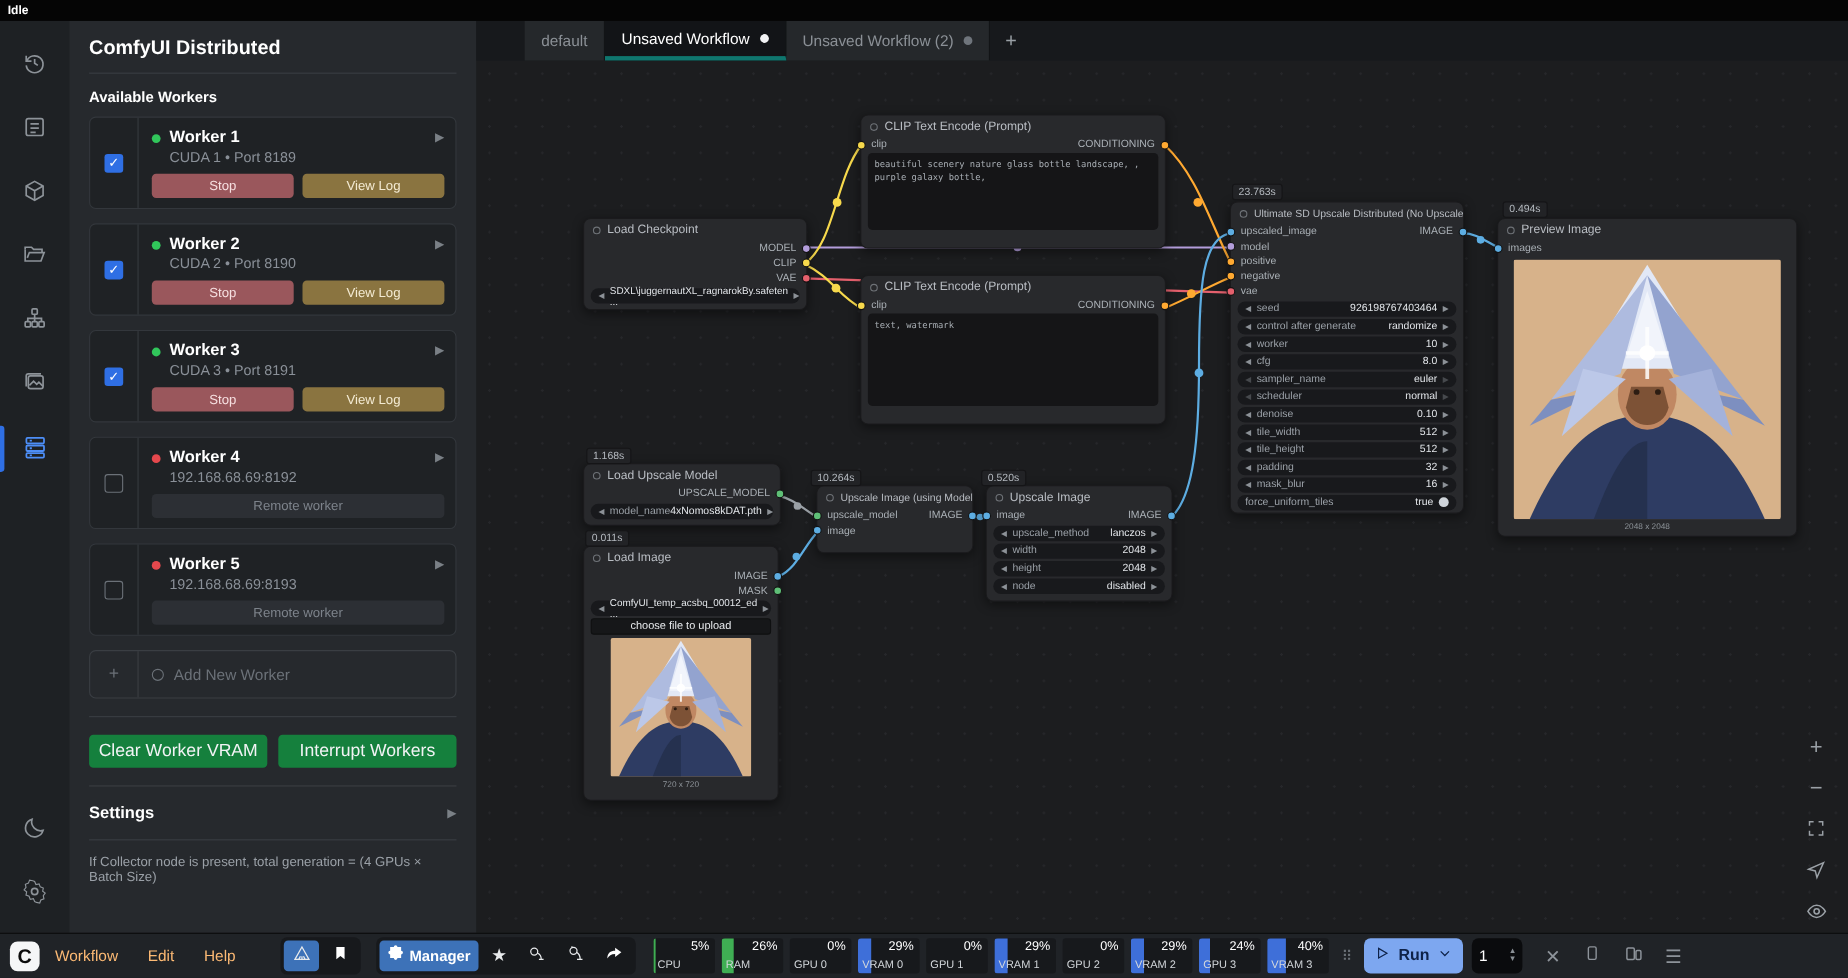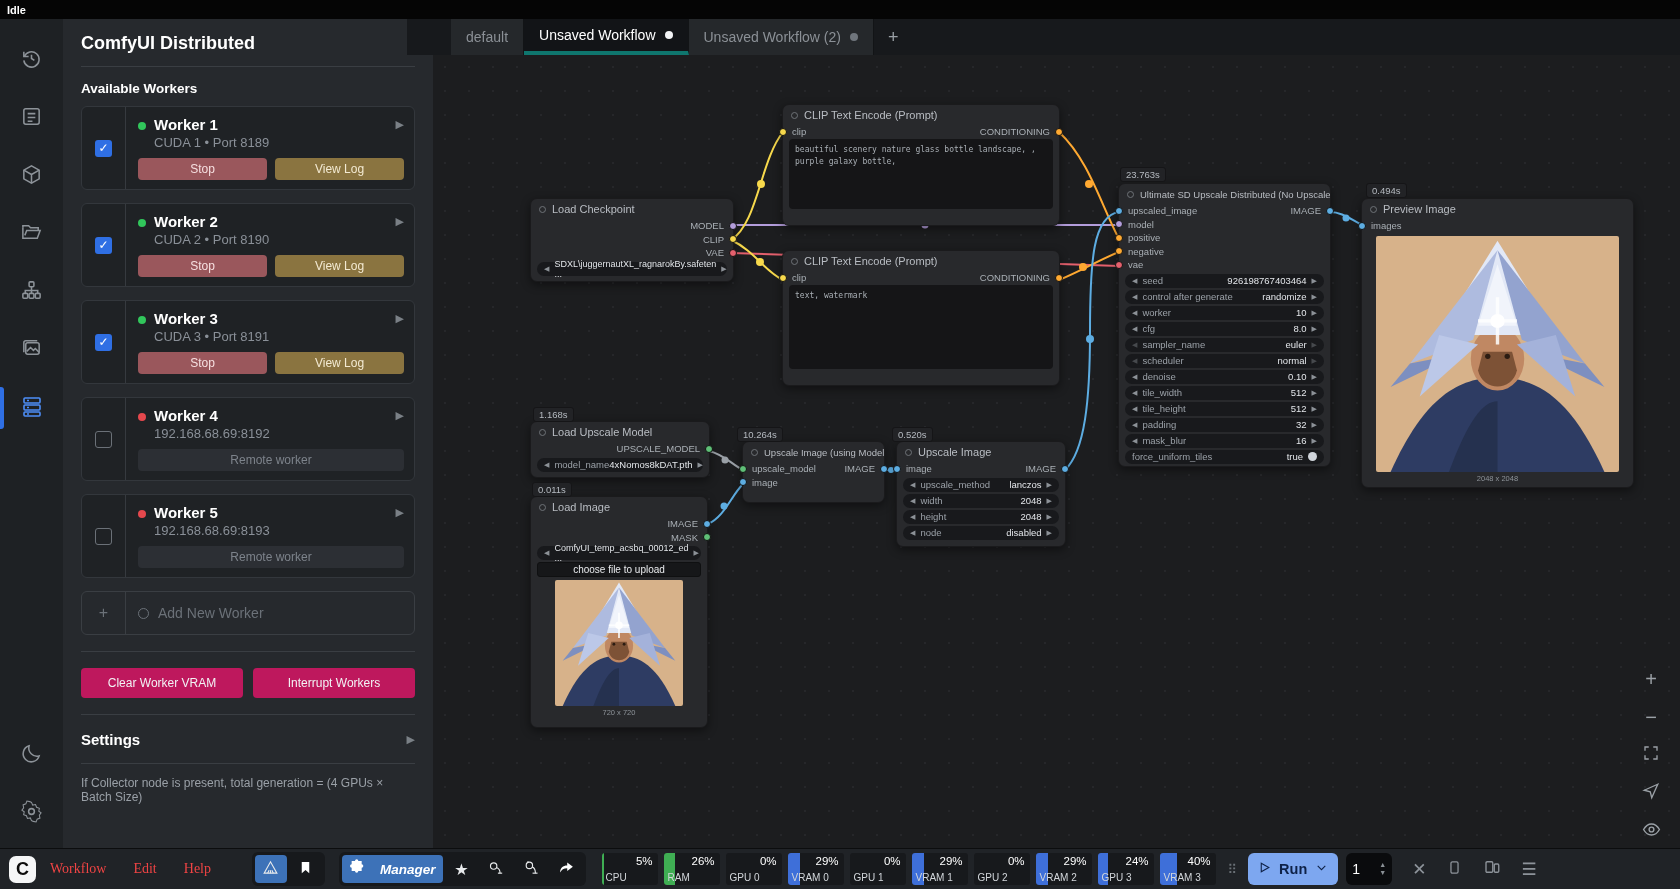--- a/index.html
+++ b/index.html
@@ -35,27 +35,27 @@
   .btnrow { display:flex; gap:8px; }
   .btn-stop { flex:1; background:#9a575c; color:#f6dfe0; border:none; border-radius:4px; font-size:12px; height:22px; cursor:pointer; font-family:inherit;}
   .btn-log { flex:1; background:#8a7440; color:#f3ead2; border:none; border-radius:4px; font-size:12px; height:22px; cursor:pointer; font-family:inherit;}
   .remotebar { background:#2c2f34; color:#7d838b; border-radius:4px; font-size:12px; height:22px; line-height:22px; text-align:center; }
   .addrow { display:flex; border:1px solid #3a3e43; border-radius:6px; height:44px; margin-top:4px; }
   .addplus { width:44px; border-right:1px solid #3a3e43; color:#6b7178; font-size:16px; display:flex; align-items:center; justify-content:center; cursor:pointer;}
   .addinput { flex:1; display:flex; align-items:center; padding-left:12px; color:#6b7178; font-size:14px; gap:9px; cursor:text;}
   .circ { width:11px; height:11px; border:1.5px solid #6b7178; border-radius:50%; display:inline-block;}
   .pdivider { border-top:1px solid #3a3e43; margin:16px 0; }
   .actrow { display:flex; gap:10px; }
-  .graybtn { flex:1; background:#be185d; color:#f2f3f5; border:none; border-radius:4px; height:30px; font-size:12px; cursor:pointer; font-family:inherit;}
+  .graybtn { flex:1; background:#15803d; color:#f2f3f5; border:none; border-radius:4px; height:30px; font-size:16px; cursor:pointer; font-family:inherit;}
   .settingsrow { display:flex; align-items:center; margin-top:2px; cursor:pointer;}
   .settingsrow span:first-child { font-size:15px; font-weight:bold; color:#fff; }
   .footnote { font-size:12px; color:#9aa0a7; margin-top:15px; border-top:1px solid #3a3e43; padding-top:12px;}
 
   
-  #tabbar { position:absolute; left:407px; top:19px; right:0; height:36px; background:#17191c; display:flex; align-items:stretch; padding-left:44px; z-index:20;}
+  #tabbar { position:absolute; left:433px; top:19px; right:0; height:36px; background:#17191c; display:flex; align-items:stretch; padding-left:44px; z-index:20;}
   .tab { display:flex; align-items:center; gap:9px; padding:0 15px; font-size:14px; color:#8b9096; background:#25282b; border-right:1px solid #121416; cursor:pointer;}
   .tab.active { background:#121417; color:#fff; border-bottom:4px solid #0f766e; }
   .tabdot { width:8px; height:8px; border-radius:50%; }
   .tabplus { display:flex; align-items:center; padding:0 14px; color:#9aa0a6; font-size:18px; cursor:pointer;}
 
   
   #canvas { position:absolute; left:433px; top:55px; width:1247px; height:793px; background:#1c1d1f;
     background-image:radial-gradient(#26272a 1px, transparent 1.3px); background-size:24px 24px; }
   #wires { position:absolute; left:0; top:0; pointer-events:none; }
 
@@ -84,27 +84,27 @@
   .nimg { display:block; margin:3px auto 0 auto; border-radius:2px; }
 
   
   #cantools { position:absolute; left:1198px; top:612px; width:40px; display:flex; flex-direction:column; gap:14px; align-items:center;}
   .ct { width:24px; height:24px; display:flex; align-items:center; justify-content:center; color:#9aa0a6; cursor:pointer;}
   .ct svg { stroke:#9aa0a6; fill:none; stroke-width:1.8;}
 
   
   #bottombar { position:absolute; left:0; bottom:0; width:1680px; height:41px; background:#202327; border-top:1px solid #0c0d0e; display:flex; align-items:center; z-index:30;}
   #logo { width:27px; height:27px; background:#f5f6f7; border-radius:7px; margin:0 14px 0 9px; display:flex; align-items:center; justify-content:center; color:#0c0c0c; font-weight:bold; font-size:18px; cursor:pointer;}
-  .menu { font-size:14px; color:#ef4444; margin-right:27px; cursor:pointer;font-family:Liberation Serif, serif;}
+  .menu { font-size:14px; color:#fdba74; margin-right:27px; cursor:pointer;}
   .toolgrp { display:flex; align-items:center; background:#17191c; border-radius:6px; padding:3px; gap:3px; margin-left:14px;}
   .tbtn { height:28px; min-width:32px; border-radius:4px; display:flex; align-items:center; justify-content:center; padding:0 7px; cursor:pointer; color:#e8eaec;}
   .tbtn.blue { background:#3d72b8; }
   .tbtn svg { stroke:#e8eaec; fill:none; stroke-width:1.6; }
   .tbtn .fillw { fill:#fff; stroke:none; }
-  .mgrlabel { font-size:13.5px; font-weight:bold; color:#fff; margin-left:15px;font-style:italic;}
+  .mgrlabel { font-size:13.5px; font-weight:bold; color:#fff; margin-left:4px;}
   #stats { display:flex; gap:6px; margin-left:16px;}
   .stat { position:relative; width:56px; height:32px; background:#17191c; border-radius:3px; overflow:hidden; cursor:default;}
   .stat .bar { position:absolute; left:0; top:0; bottom:0; }
   .stat .sv { position:absolute; right:5px; top:2px; font-size:11.5px; color:#fff; }
   .stat .sl { position:absolute; left:4px; bottom:2px; font-size:10px; color:#d3d7db; }
   #draghandle { color:#6a7076; font-size:13px; letter-spacing:1px; margin:0 10px 0 12px; cursor:grab;}
   #runbtn { display:flex; align-items:center; background:#7da7f0; border-radius:6px; height:32px; padding:0 10px; cursor:pointer; gap:8px;}
   #runbtn .runlab { color:#0e2248; font-size:14.5px; font-weight:bold;}
   #runbtn svg { stroke:#0e2248; fill:none; stroke-width:2;}
   #batch { display:flex; background:#0a0b0d; border-radius:6px; height:32px; width:46px; margin-left:8px; align-items:center; padding:0 6px; cursor:pointer;}

